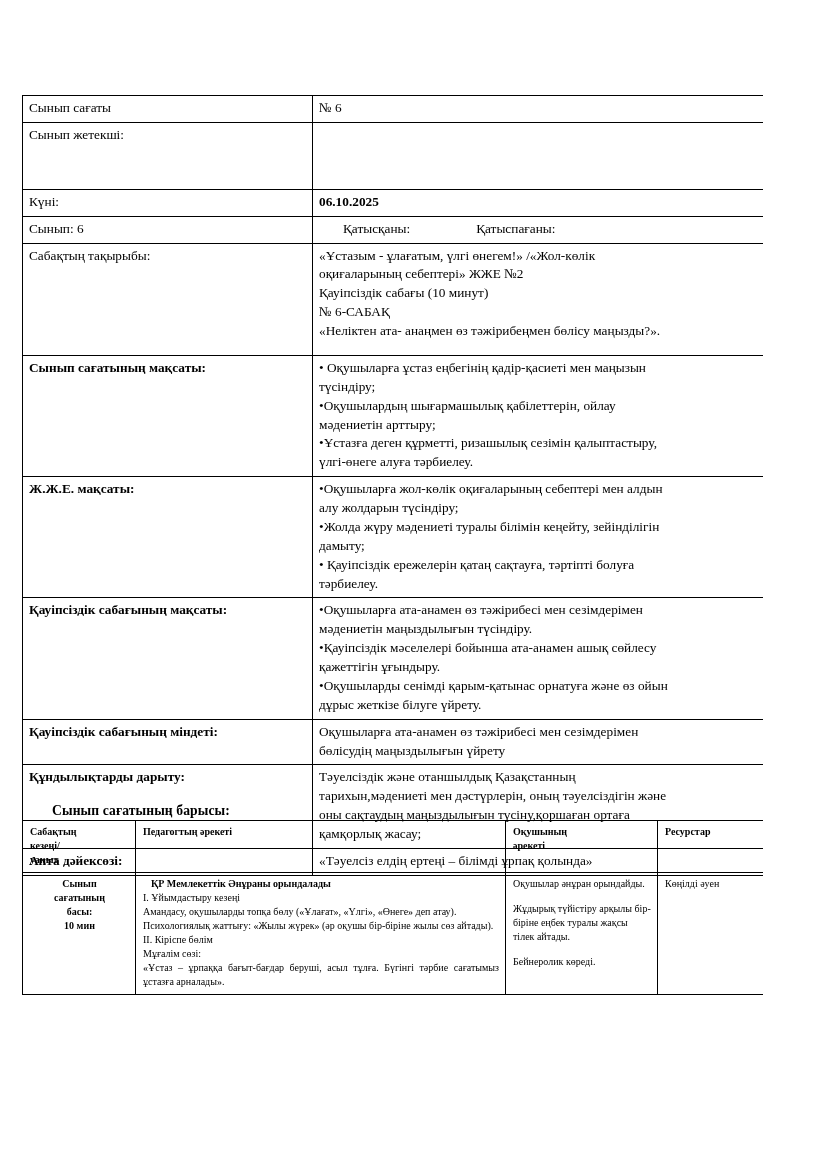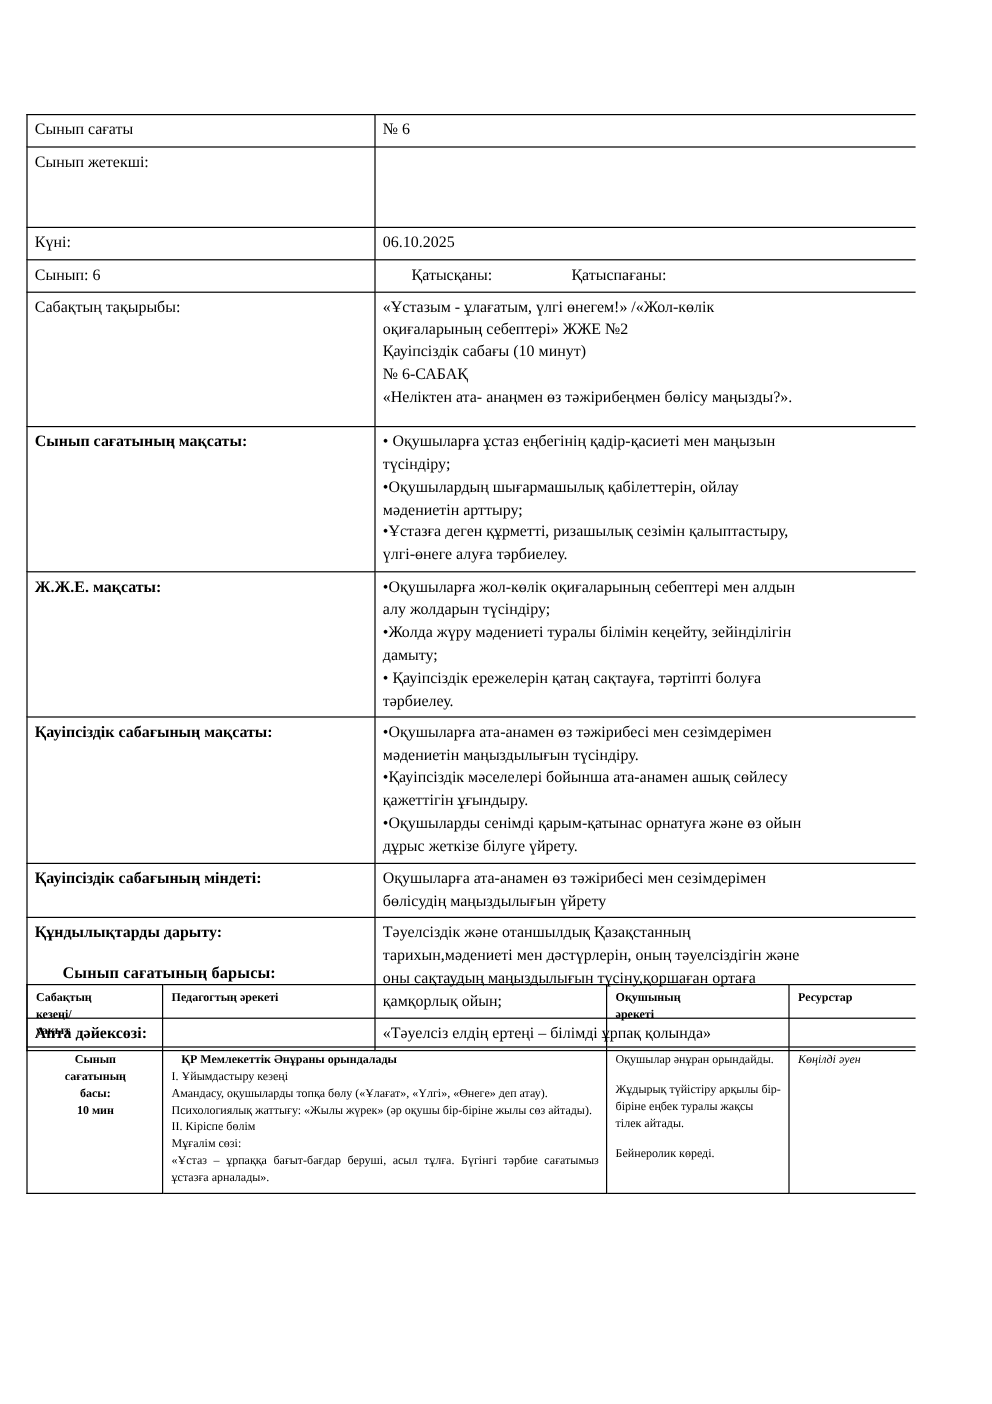--- a/index.html
+++ b/index.html
@@ -40,21 +40,21 @@
     padding: 3px 5px 4px 6px;
     font-size: 13.3px;
     line-height: 1.42;
   }
   .col-label { width: 290px; }
   .col-value { width: 454px; }
   .col-tiny  { width: 26px; }
 
   .lbl-plain { font-weight: normal; }
   .lbl-bold  { font-weight: bold; }
-  .val-bold  { font-weight: normal; margin-top: 12px; }
+  .val-bold  { font-weight: bold; margin-top: 12px; }
 
   .cell-lines > div { margin: 0; padding: 0; }
 
   .attend-cell {
     display: flex;
     gap: 66px;
     margin-left: 24px;
   }
 
   
@@ -111,21 +111,21 @@
   .teacher-cell .t-just {
     text-align: justify;
     text-align-last: left;
   }
   .pupil-cell { line-height: 1.42; }
   .pupil-cell .gap { height: 11px; }
   .res-cell {
     padding-top: 30px;
     text-align: center;
   }
-  .res-cell .res-text { display: inline-block; font-style: italic; }
+  .res-cell .res-text { display: inline-block; }
 </style>
 </head>
 <body>
 
 <div class="page">
 
   <table class="doc-table-1">
     <colgroup>
       <col class="col-label">
         <col class="col-value">
@@ -217,21 +217,21 @@
           <div>бөлісудің маңыздылығын үйрету</div>
         </td>
       </tr>
 
       <tr>
         <td class="lbl-bold">Құндылықтарды дарыту:</td>
         <td colspan="2" class="cell-lines">
           <div>Тәуелсіздік және отаншылдық Қазақстанның</div>
           <div>тарихын,мәдениеті мен дәстүрлерін, оның тәуелсіздігін және</div>
           <div>оны сақтаудың маңыздылығын  түсіну,қоршаған ортаға</div>
-          <div>қамқорлық ойын;</div>
+          <div>қамқорлық жасау;</div>
         </td>
       </tr>
 
       <tr>
         <td class="lbl-bold">Апта дәйексөзі:</td>
         <td colspan="2" class="cell-lines">
           <div>«Тәуелсіз елдің ертеңі – білімді ұрпақ қолында»</div>
         </td>
       </tr>
 

